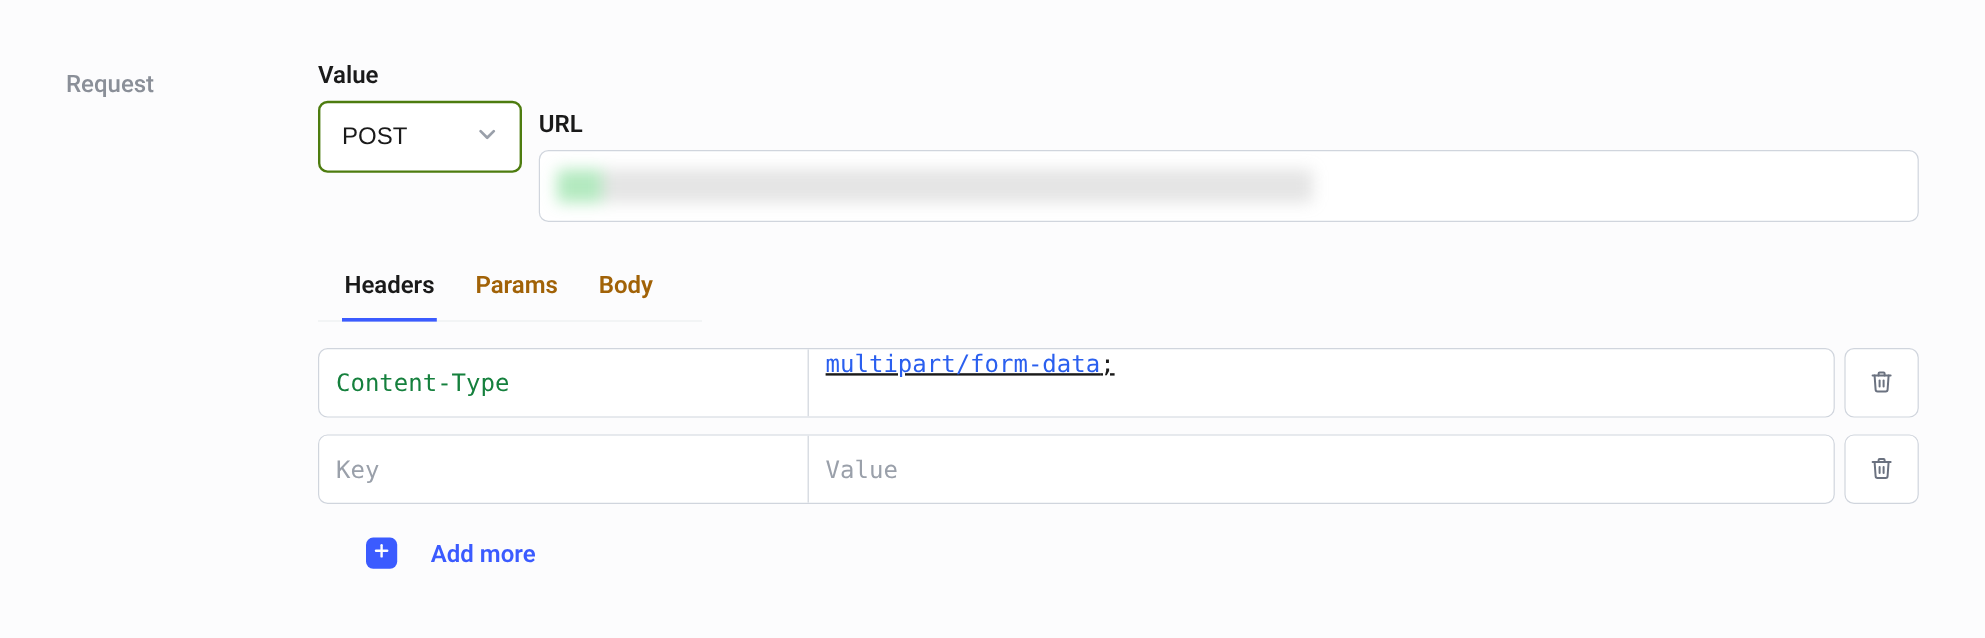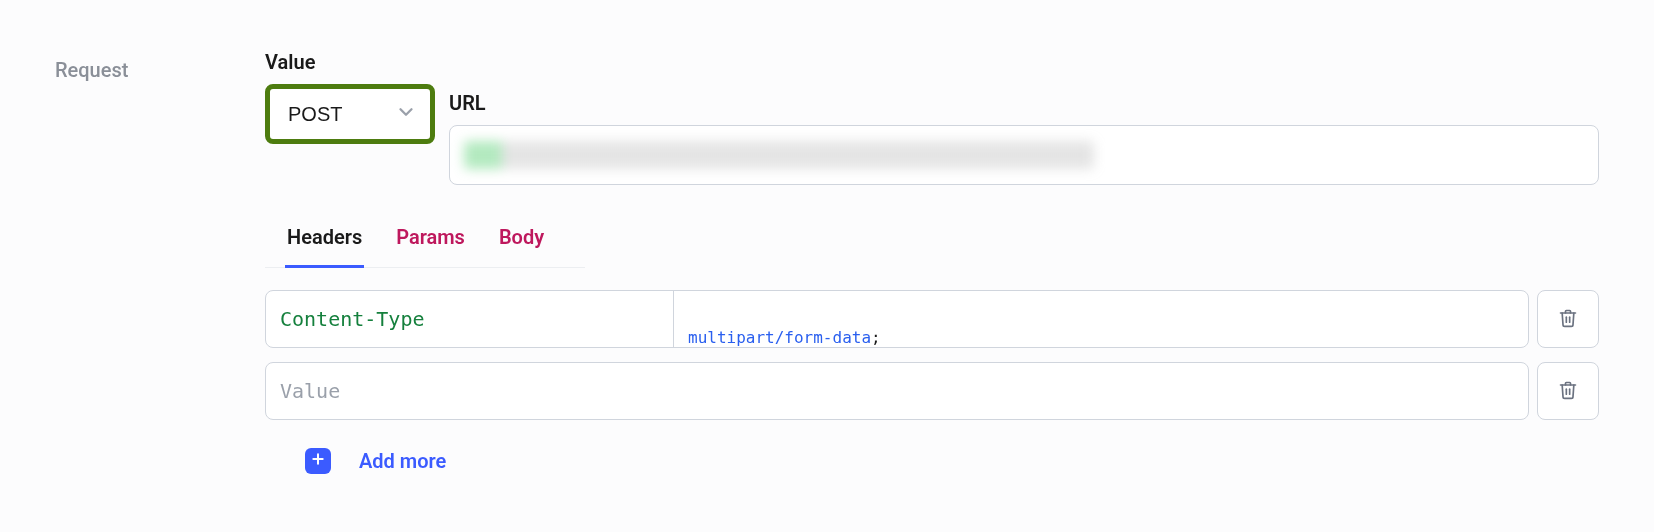--- a/index.html
+++ b/index.html
@@ -45,21 +45,21 @@
     color: #1a1a1a;
     margin-bottom: 10px;
   }
   .select-wrap {
     position: relative;
     width: 170px;
   }
   .method-select {
     width: 100%;
     height: 60px;
-    border: 5px solid #4d7c0f;
+    border: 2px solid #4d7c0f;
     border-radius: 8px;
     background: #fff;
     font-size: 20px;
     font-weight: 500;
     color: #1a1a1a;
     padding: 0 40px 0 18px;
     appearance: none;
     cursor: pointer;
   }
   .select-chevron {
@@ -91,21 +91,21 @@
     gap: 30px;
     border-bottom: 1px solid #eceef1;
     margin-bottom: 22px;
     padding-left: 20px;
     width: 320px;
     margin-top: 12px;
   }
   .tab {
     font-size: 20px;
     font-weight: 600;
-    color: #be185d;
+    color: #a16207;
     padding: 0 2px 16px 2px;
     cursor: pointer;
     border-bottom: 3px solid transparent;
     margin-bottom: -1px;
   }
   .tab.active {
     color: #1a1a1a;
     border-bottom-color: #3b5bff;
   }
   .header-rows { display: flex; flex-direction: column; gap: 14px; }
@@ -140,25 +140,26 @@
   .kv-value {
     flex: 1;
     color: #15803d;
   }
   .kv-key::placeholder, .kv-value::placeholder {
     color: #9aa0aa;
   }
   .value-display {
     flex: 1;
     display: flex;
-    align-items: flex-end;
+    align-items: flex-start;
     padding: 0 14px;
     font-family: "SFMono-Regular", ui-monospace, Menlo, Consolas, monospace;
-    font-size: 16px;
+    font-size: 20px;
     white-space: pre;
+    text-decoration: underline;
   }
   .value-display .blue { color: #2a5fef; }
   .value-display .black { color: #1a1a1a; }
   .delete-btn {
     width: 62px;
     border: 1px solid #d0d5dd;
     border-radius: 8px;
     background: #fff;
     display: flex;
     align-items: center;
@@ -240,20 +241,21 @@
                 <path d="M10 11v6"></path>
                 <path d="M14 11v6"></path>
                 <path d="M9 6V4a1 1 0 0 1 1-1h4a1 1 0 0 1 1 1v2"></path>
               </svg>
           </span>
         </button>
       </div>
 
       <div class="header-row">
         <div class="kv-group">
+          <input class="kv-key" value="" placeholder="Key" style="">
           <input class="kv-value" value="" placeholder="Value" style="">
         </div>
         <button class="delete-btn">
           <span>
             <svg width="20" height="20" viewBox="0 0 24 24" fill="none" stroke="currentColor" stroke-width="2" stroke-linecap="round" stroke-linejoin="round">
                 <polyline points="3 6 5 6 21 6"></polyline>
                 <path d="M19 6l-1 14a2 2 0 0 1-2 2H8a2 2 0 0 1-2-2L5 6"></path>
                 <path d="M10 11v6"></path>
                 <path d="M14 11v6"></path>
                 <path d="M9 6V4a1 1 0 0 1 1-1h4a1 1 0 0 1 1 1v2"></path>

